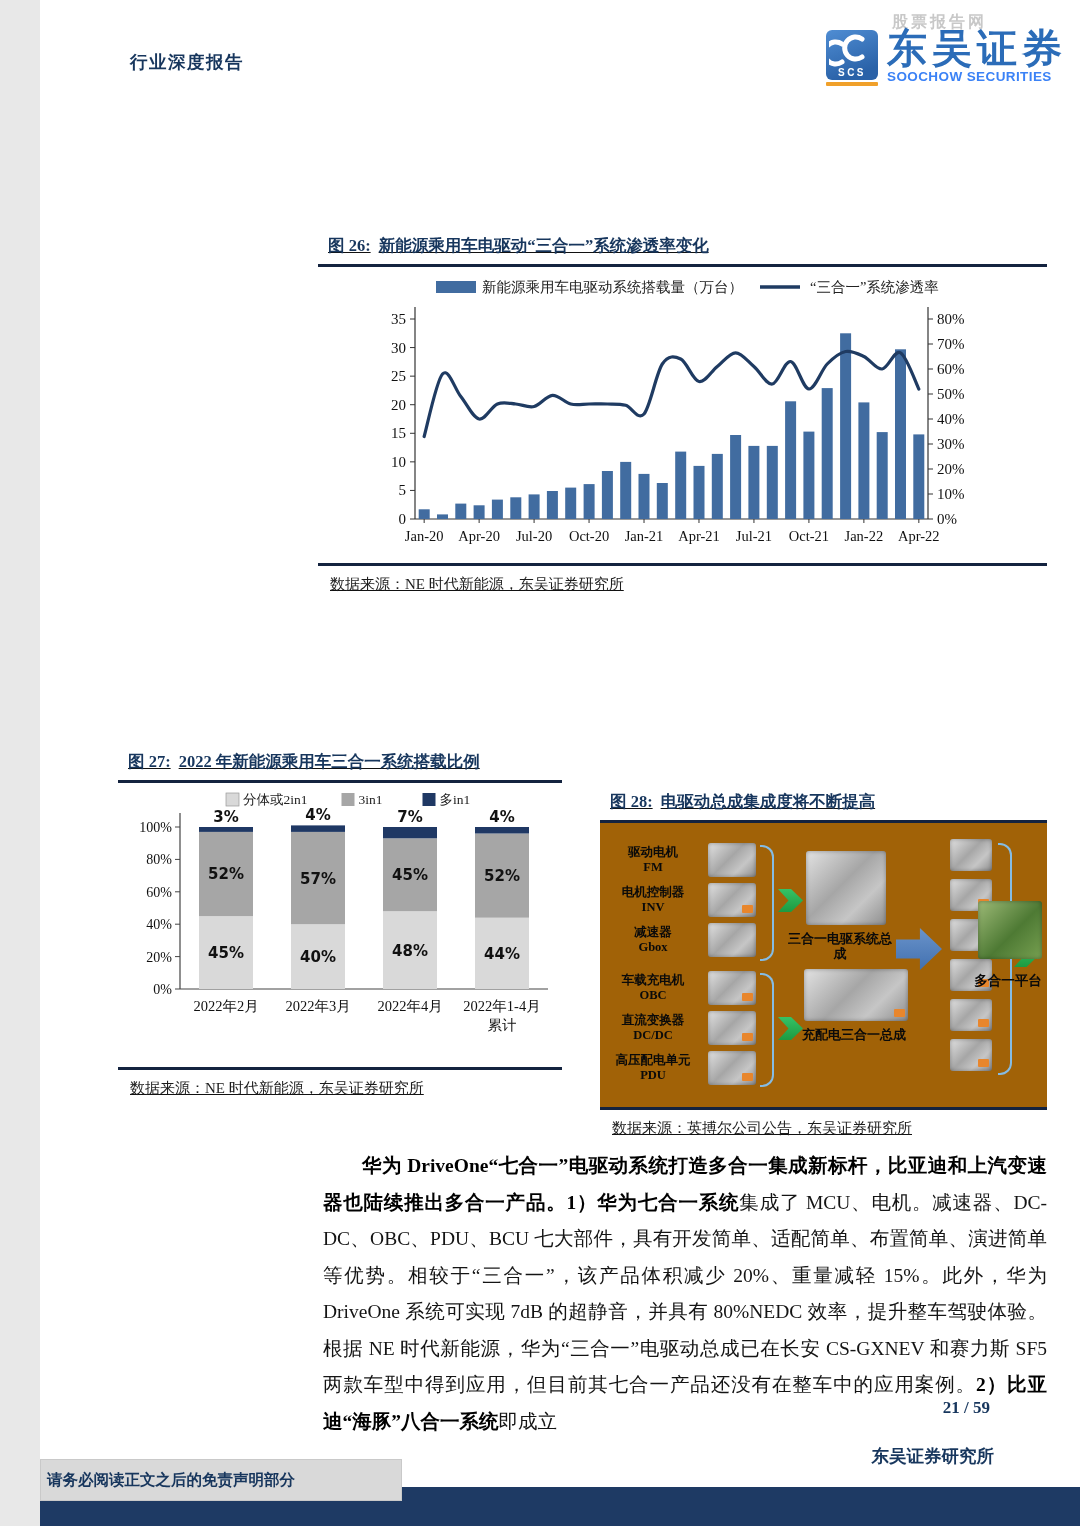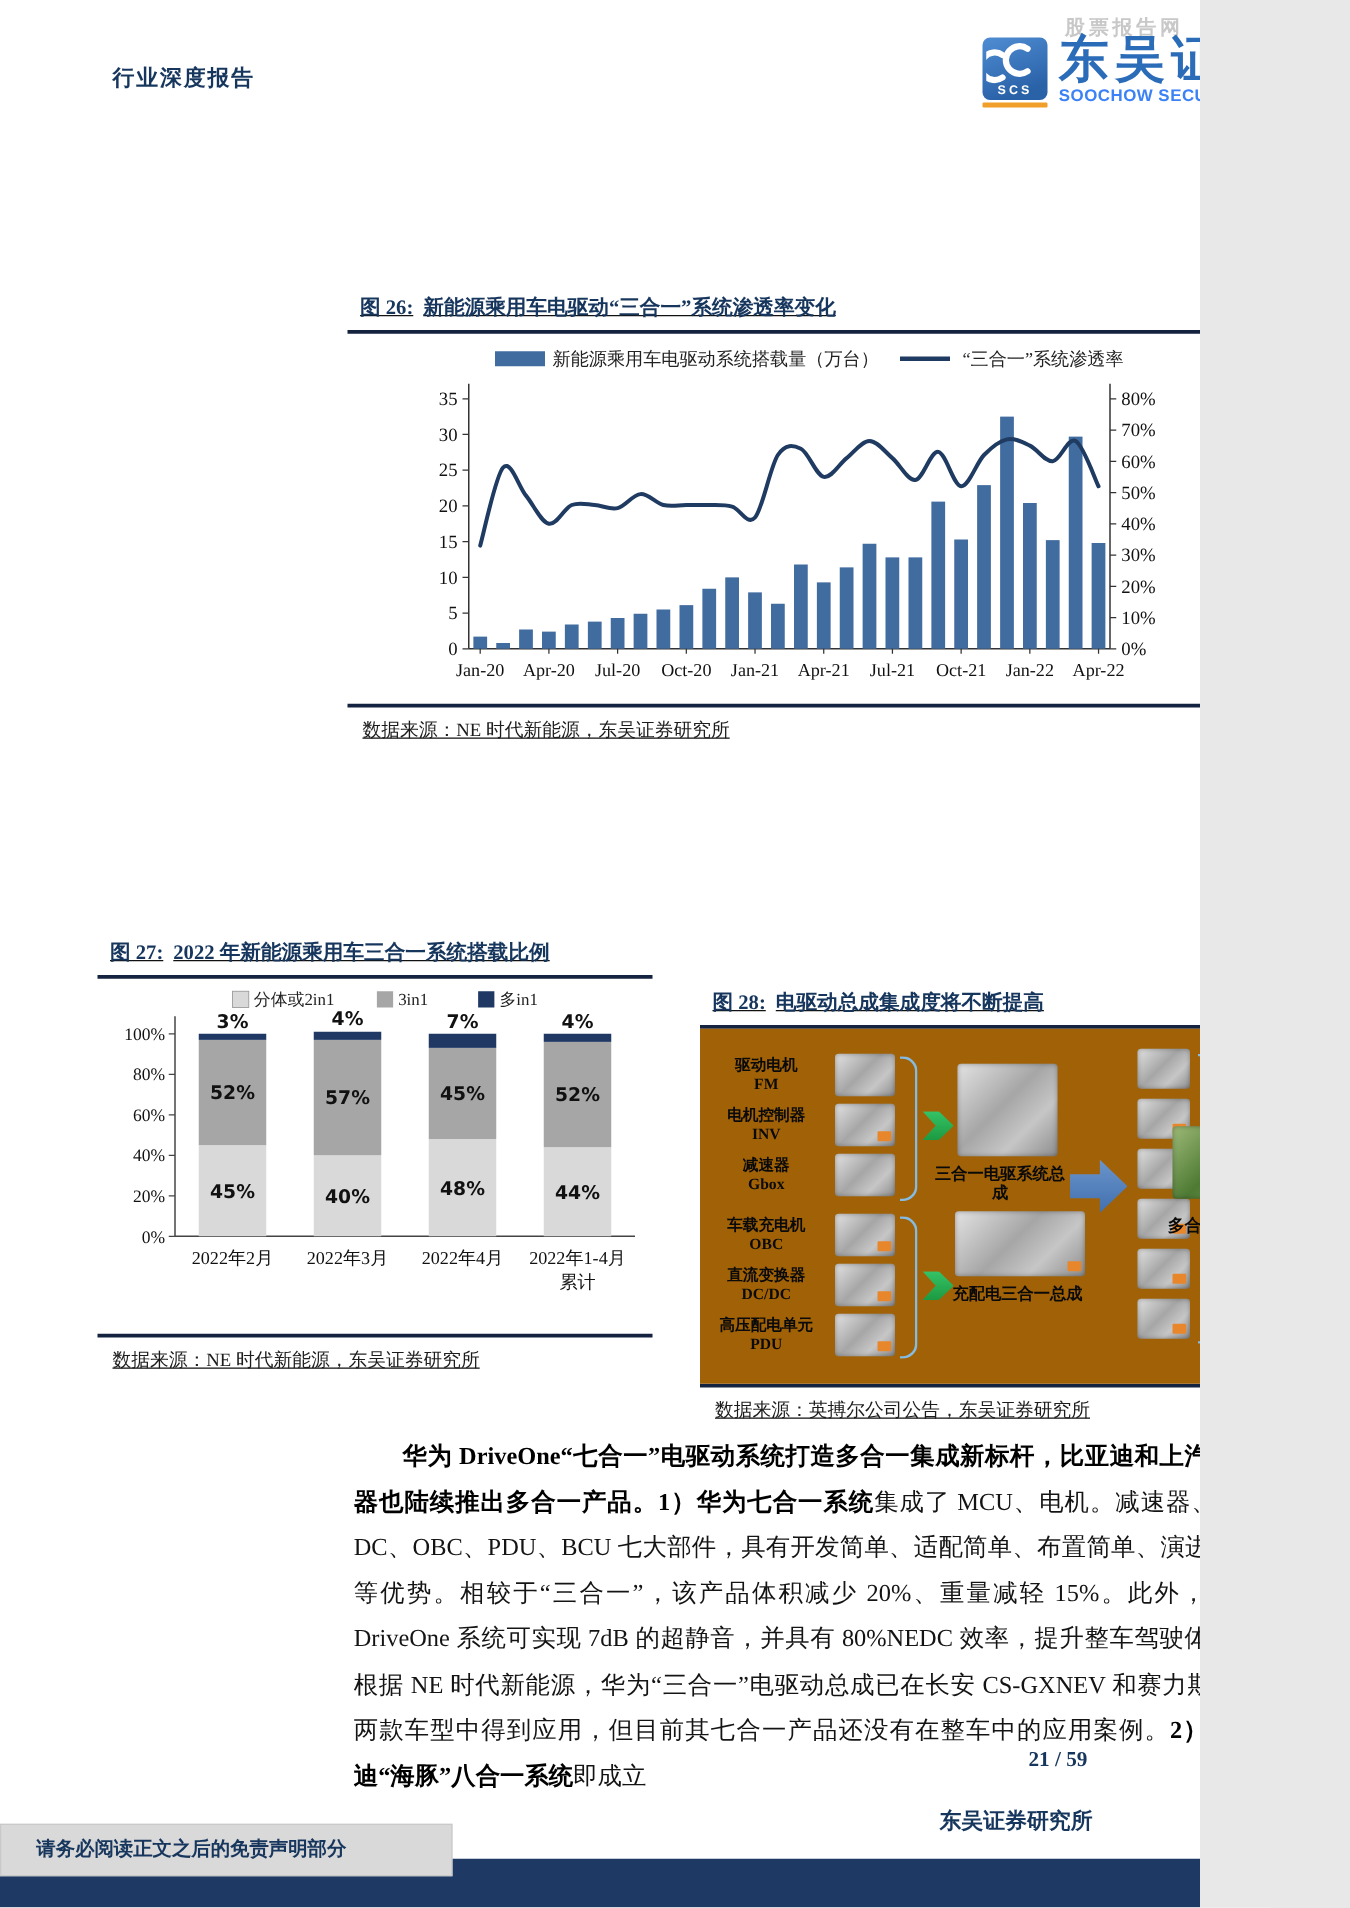--- a/index.html
+++ b/index.html
@@ -1,17 +1,17 @@
 <!DOCTYPE html>
 <html><head>
 <meta charset="utf-8">
 <style>
   html,body{margin:0;padding:0;background:#e8e8e8;}
-  .page{position:relative;width:960px;height:1526px;background:#ffffff;overflow:hidden;
-        font-family:"Liberation Serif","DejaVu Serif",serif;color:#111;}
+  .page{position:relative;width:1040px;height:1526px;background:#ffffff;overflow:hidden;
+        font-family:"Liberation Serif","DejaVu Serif",serif;color:#111;margin-left:40px;}
   
   .watermark{position:absolute;left:852px;top:12px;font-size:16px;color:#c8c8c8;
              letter-spacing:3px;font-weight:600;}
   .doc-type{position:absolute;left:90px;top:50px;font-size:17.5px;color:#17365D;
             font-weight:600;letter-spacing:1.5px;}
   .logo{position:absolute;left:786px;top:30px;display:flex;align-items:flex-start;gap:9px;}
   .logo-icon{width:52px;display:flex;flex-direction:column;}
   .logo-sq{width:52px;height:50px;background:linear-gradient(160deg,#4f8dd3 0%,#2a62a8 80%);
            border-radius:6px;display:flex;flex-direction:column;align-items:center;justify-content:flex-start;}
   .logo-sq svg{margin-top:3px;}
@@ -54,21 +54,21 @@
   .garrow{position:absolute;background:linear-gradient(180deg,#35c266,#1d9a41);
           clip-path:polygon(0 0,52% 0,100% 50%,52% 100%,0 100%,42% 50%);}
   .barrow{position:absolute;background:linear-gradient(180deg,#6d96cc,#3f6eae);
           clip-path:polygon(0 30%,52% 30%,52% 6%,100% 50%,52% 94%,52% 70%,0 70%);}
   
   .page-num{position:absolute;top:1398px;right:90px;font-weight:bold;font-size:17px;color:#17365D;}
   .institute{position:absolute;top:1444px;right:86px;font-size:17.5px;font-weight:600;color:#17365D;}
   .navy-bar{position:absolute;left:0;top:1487px;width:1080px;height:39px;background:#1E3A64;}
   .disclaimer{position:absolute;left:0;top:1459px;width:362px;height:42px;background:#D9D9D9;
               border:1px solid #c9c9c9;box-sizing:border-box;color:#17365D;font-weight:bold;
-              font-size:15.5px;line-height:40px;padding-left:28px;z-index:2;}
+              font-size:15.5px;line-height:40px;padding-left:6px;z-index:2;}
 </style>
 </head>
 <body>
 
 <div class="page">
 
   <div class="watermark">股票报告网</div>
 
   <div class="doc-type">行业深度报告</div>
 

